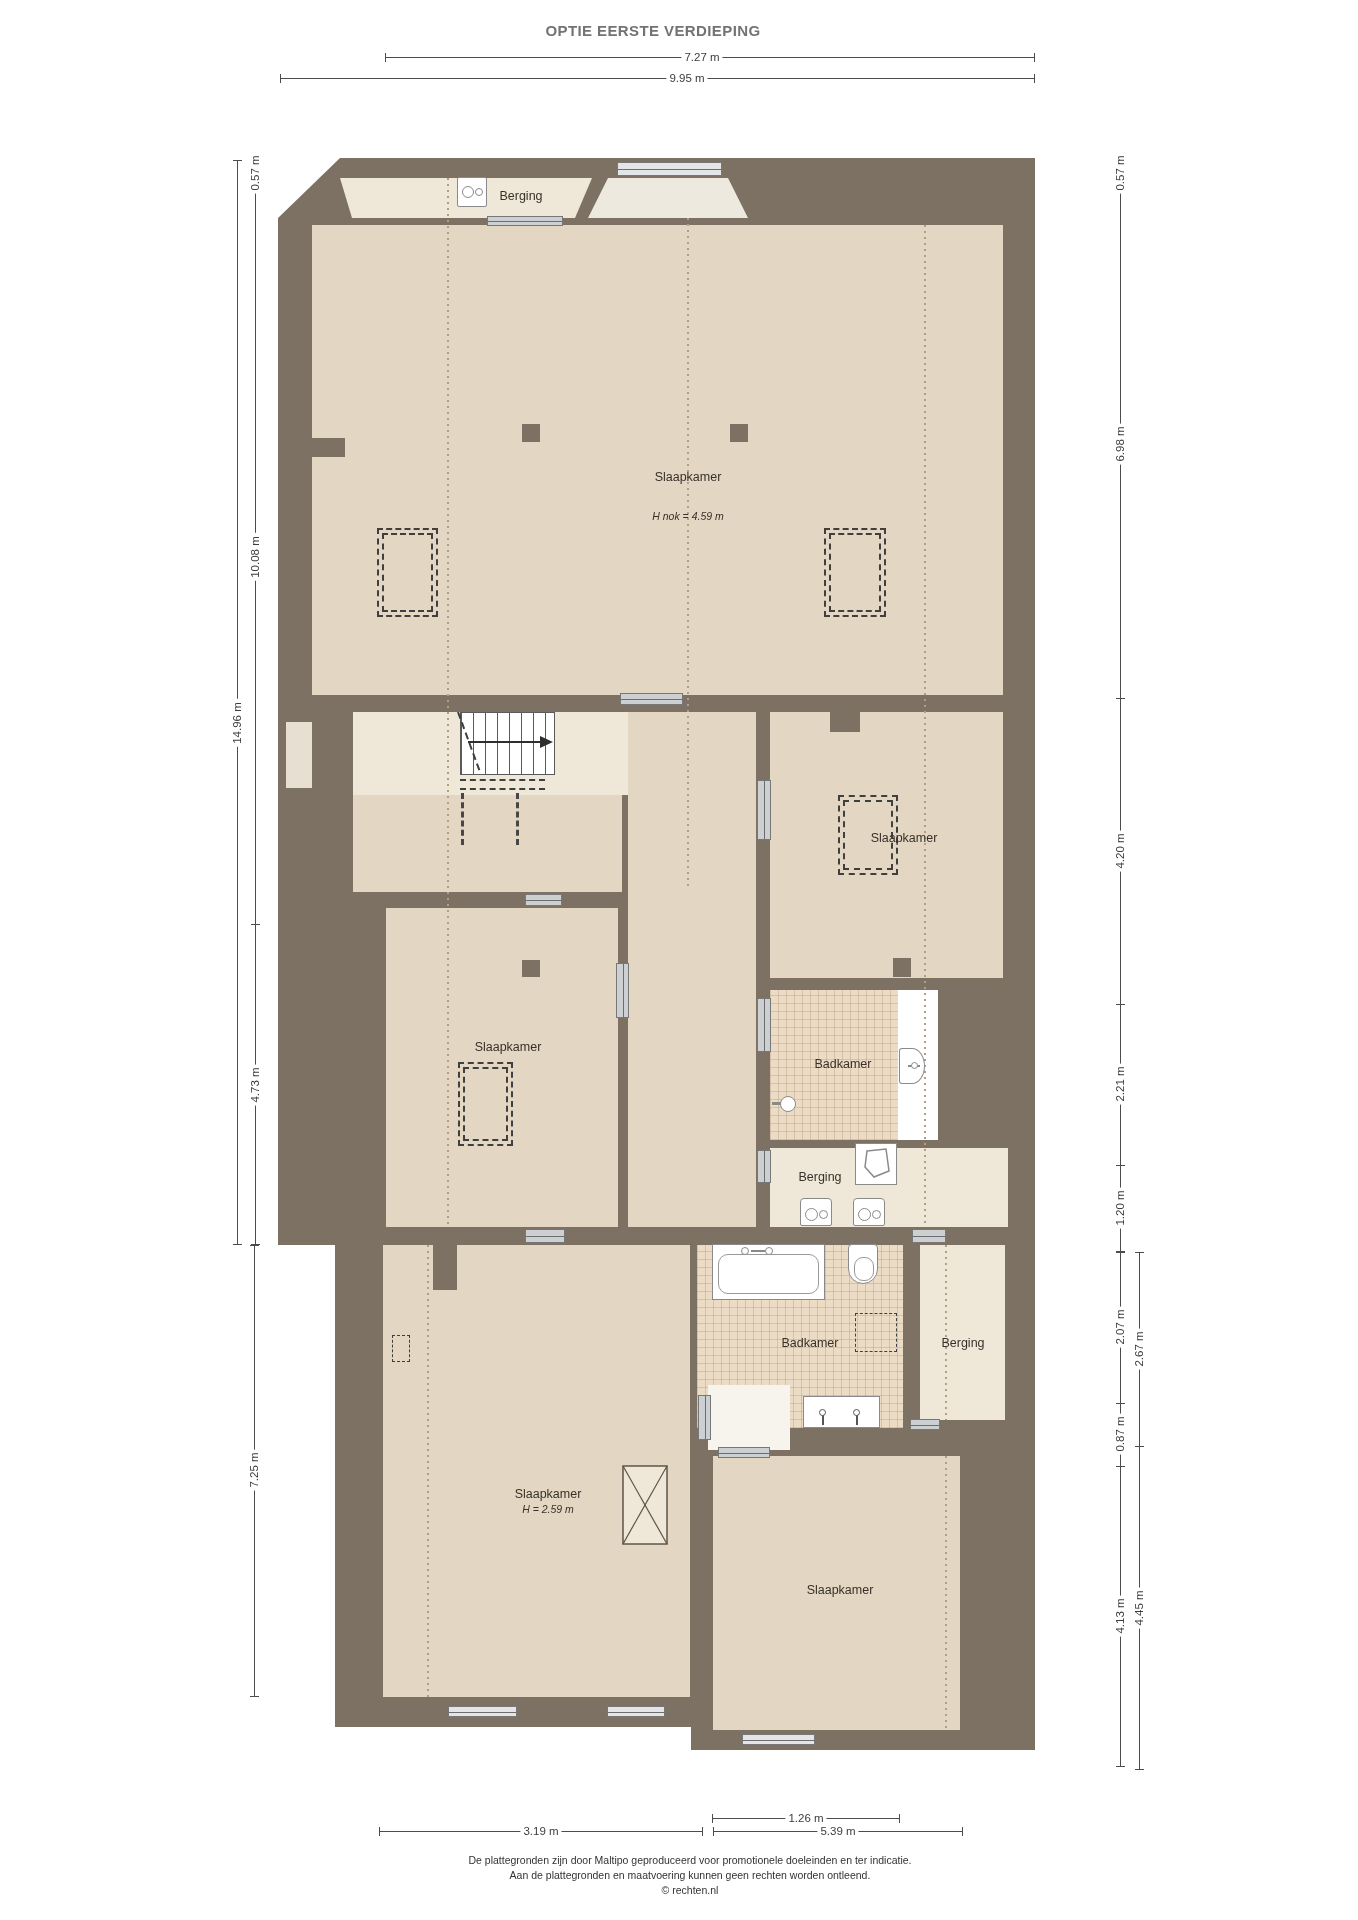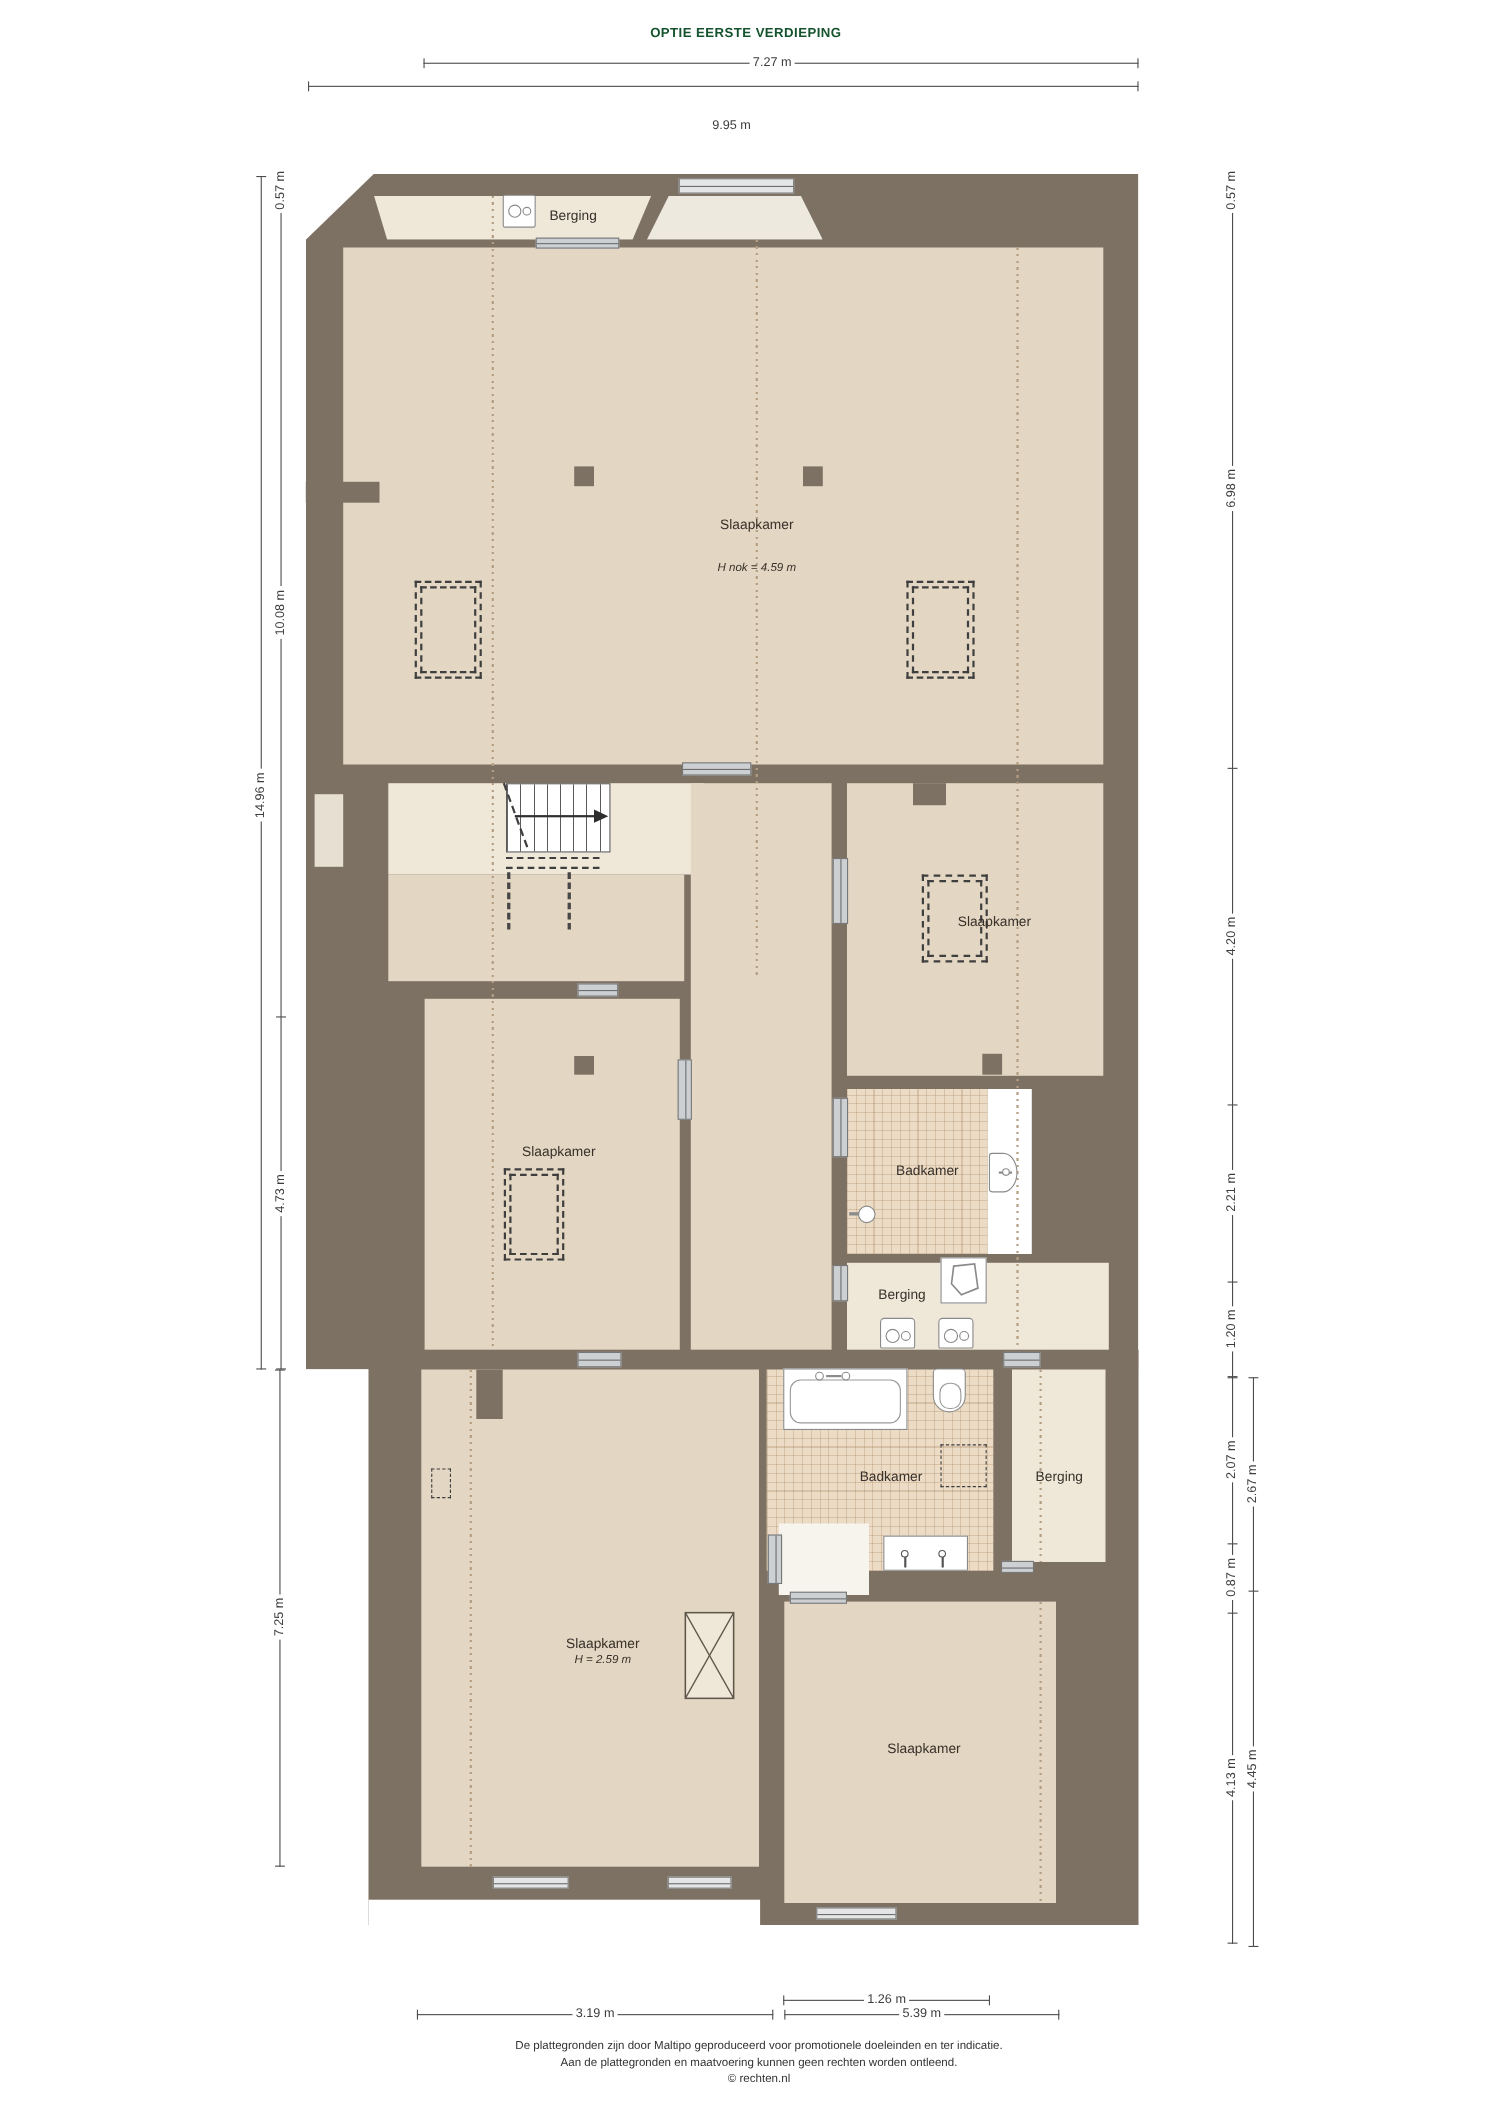--- a/index.html
+++ b/index.html
@@ -47,42 +47,42 @@
   .roomsub{position:absolute;transform:translate(-50%,-50%);font-size:10.5px;font-style:italic;
            color:var(--text);white-space:nowrap;}
   
   .dim-v{position:absolute;width:0;border-left:1px solid var(--dim);}
   .dim-h{position:absolute;height:0;border-top:1px solid var(--dim);}
   .tick-h{position:absolute;width:9px;height:1px;background:var(--dim);left:-5px;}
   .tick-v{position:absolute;width:1px;height:9px;background:var(--dim);top:-5px;}
   .dimlabel{position:absolute;background:#fff;color:#3d3d3d;font-size:11.5px;white-space:nowrap;
             padding:0 3px;transform:translate(-50%,-50%);}
   .dimlabel.rot{transform:translate(-50%,-50%) rotate(-90deg);}
-  .title{position:absolute;left:678px;top:30px;transform:translate(-50%,-50%);
-         font-size:12px;font-weight:bold;letter-spacing:.4px;color:#14532d;white-space:nowrap;}
+  .title{position:absolute;left:653px;top:30px;transform:translate(-50%,-50%);
+         font-size:15px;font-weight:bold;letter-spacing:.4px;color:#737373;white-space:nowrap;}
   .footer-line{position:absolute;left:690px;transform:translateX(-50%);font-size:10.5px;
                color:#333;white-space:nowrap;}
 </style>
 </head>
 <body>
 
 <div class="canvas">
 
   <div class="title">OPTIE EERSTE VERDIEPING</div>
 
   <div class="dim-h" style="left:385px;top:57px;width:650px;">
     <div class="tick-v" style="left:0;"></div>
       <div class="tick-v" style="left:649px;"></div>
   </div>
   <div class="dimlabel" style="left:702px;top:57px;">7.27 m</div>
   <div class="dim-h" style="left:280px;top:78px;width:755px;">
     <div class="tick-v" style="left:0;"></div>
       <div class="tick-v" style="left:754px;"></div>
   </div>
-  <div class="dimlabel" style="left:665px;top:78px;margin-top:36px;">9.95 m</div>
+  <div class="dimlabel" style="left:687px;top:78px;">9.95 m</div>
 
   <div class="dim-v" style="left:237px;top:160px;height:1085px;">
     <div class="tick-h" style="top:0;"></div>
       <div class="tick-h" style="top:1084px;"></div>
   </div>
   <div class="dimlabel rot" style="left:237px;top:723px;">14.96 m</div>
   <div class="dim-v" style="left:255px;top:160px;height:1085px;">
     <div class="tick-h" style="top:0;"></div>
       <div class="tick-h" style="top:30px;"></div>
     <div class="tick-h" style="top:764px;"></div>

